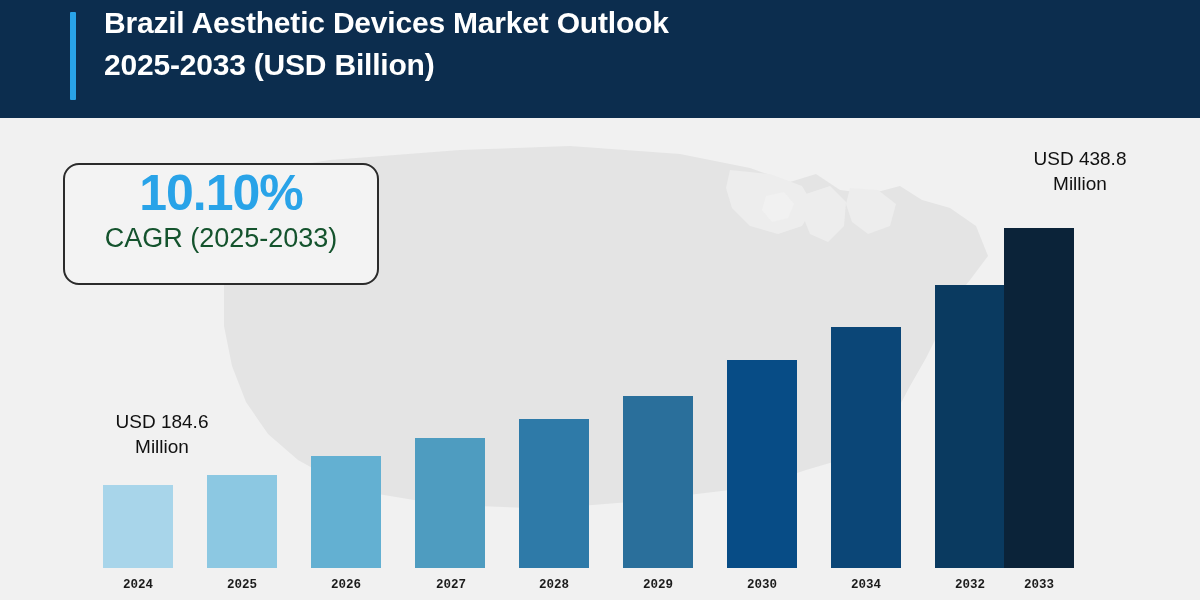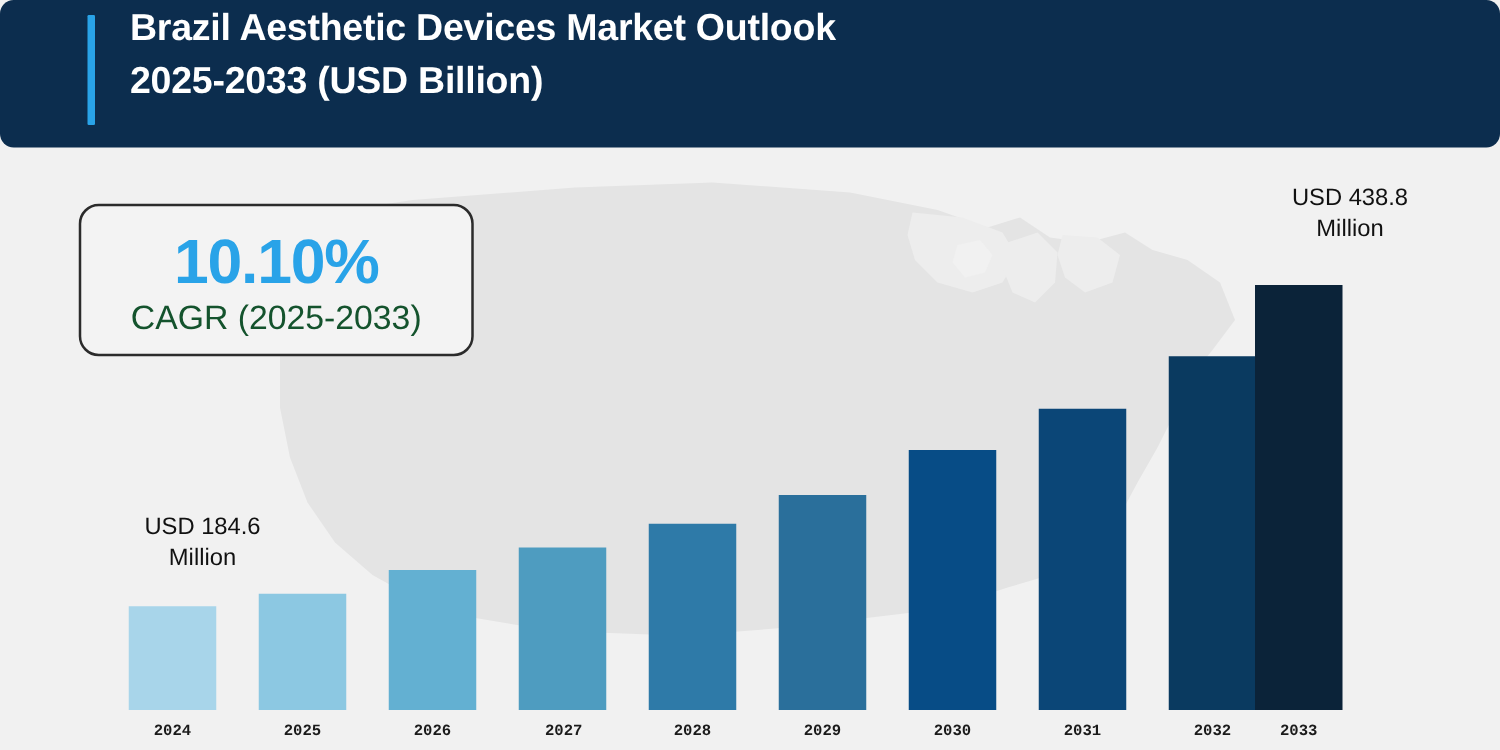--- a/index.html
+++ b/index.html
@@ -21,21 +21,20 @@
   }
 
   
   .header {
     position: absolute;
     left: 0; top: 0;
     width: 1200px;
     height: 118px;
     background: #0c2d4e;
     box-sizing: border-box;
-    border-radius: 11px;
   }
   .header-accent {
     position: absolute;
     left: 70px; top: 12px;
     width: 6px; height: 88px;
     background: #29a3e8;
     border-radius: 1px;
   }
   .header-title {
     position: absolute;
@@ -102,21 +101,21 @@
     left: 63px; top: 163px;
     width: 316px;
     height: 122px;
     background: #f3f3f3;
     border: 2px solid #2b2b2b;
     border-radius: 16px;
     box-sizing: border-box;
     text-align: center;
   }
   .cagr-value {
-    margin-top: 16px;
+    margin-top: 0;
     color: #29a3e8;
     font-size: 50px;
     font-weight: bold;
     line-height: 56px;
     letter-spacing: -1px;
   }
   .cagr-label {
     color: #14532d;
     font-size: 27px;
     line-height: 34px;
@@ -206,20 +205,20 @@
       <div class="bar-label" style="left: 311px; width: 70px;">2026</div>
       <div class="bar" style="left: 415px; width: 70px; height: 130px; background: rgb(78, 156, 192);"></div>
       <div class="bar-label" style="left: 416px; width: 70px;">2027</div>
       <div class="bar" style="left: 519px; width: 70px; height: 149px; background: rgb(46, 122, 168);"></div>
       <div class="bar-label" style="left: 519px; width: 70px;">2028</div>
       <div class="bar" style="left: 623px; width: 70px; height: 172px; background: rgb(42, 111, 155);"></div>
       <div class="bar-label" style="left: 623px; width: 70px;">2029</div>
       <div class="bar" style="left: 727px; width: 70px; height: 208px; background: rgb(7, 76, 134);"></div>
       <div class="bar-label" style="left: 727px; width: 70px;">2030</div>
       <div class="bar" style="left: 831px; width: 70px; height: 241px; background: rgb(11, 70, 119);"></div>
-      <div class="bar-label" style="left: 831px; width: 70px;">2031</div>
+      <div class="bar-label" style="left: 831px; width: 70px;">2034</div>
       <div class="bar" style="left: 935px; width: 70px; height: 283px; background: rgb(10, 58, 96);"></div>
       <div class="bar-label" style="left: 935px; width: 70px;">2032</div>
       <div class="bar" style="left: 1004px; width: 70px; height: 340px; background: rgb(11, 35, 57);"></div>
       <div class="bar-label" style="left: 1004px; width: 70px; text-align: center;">2033</div>
     </div>
 
 </div>
 
 </body></html>

